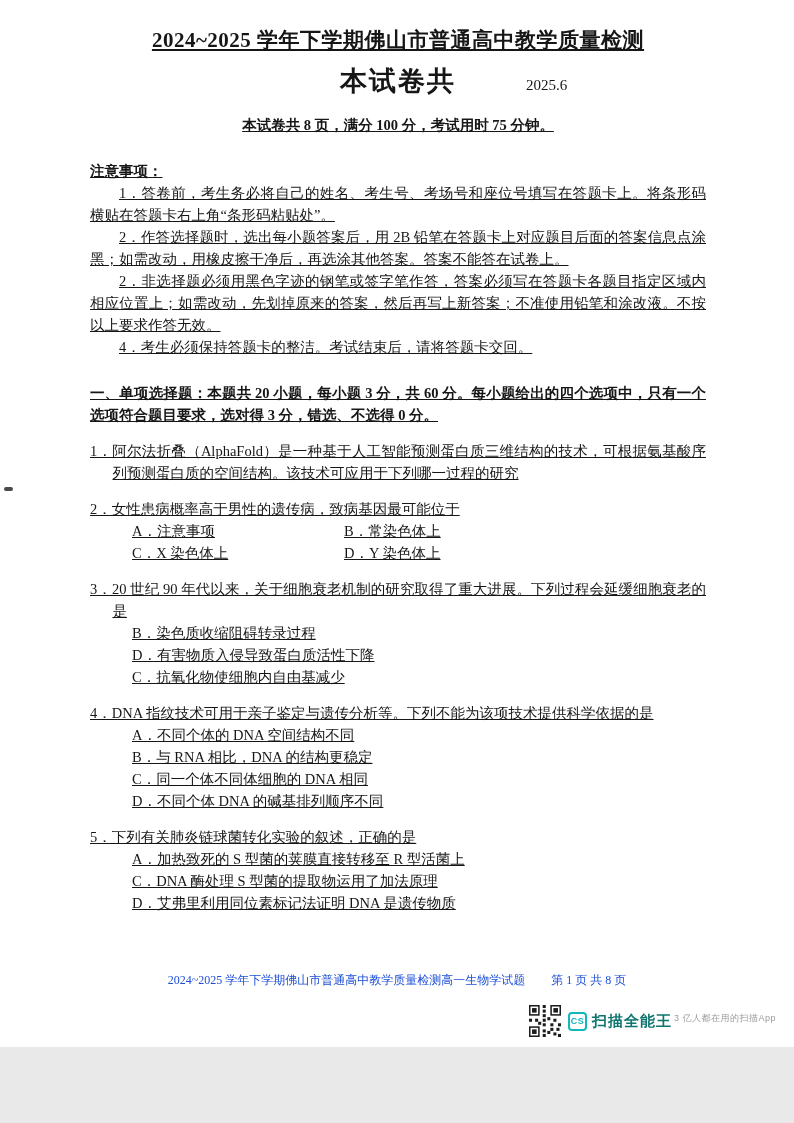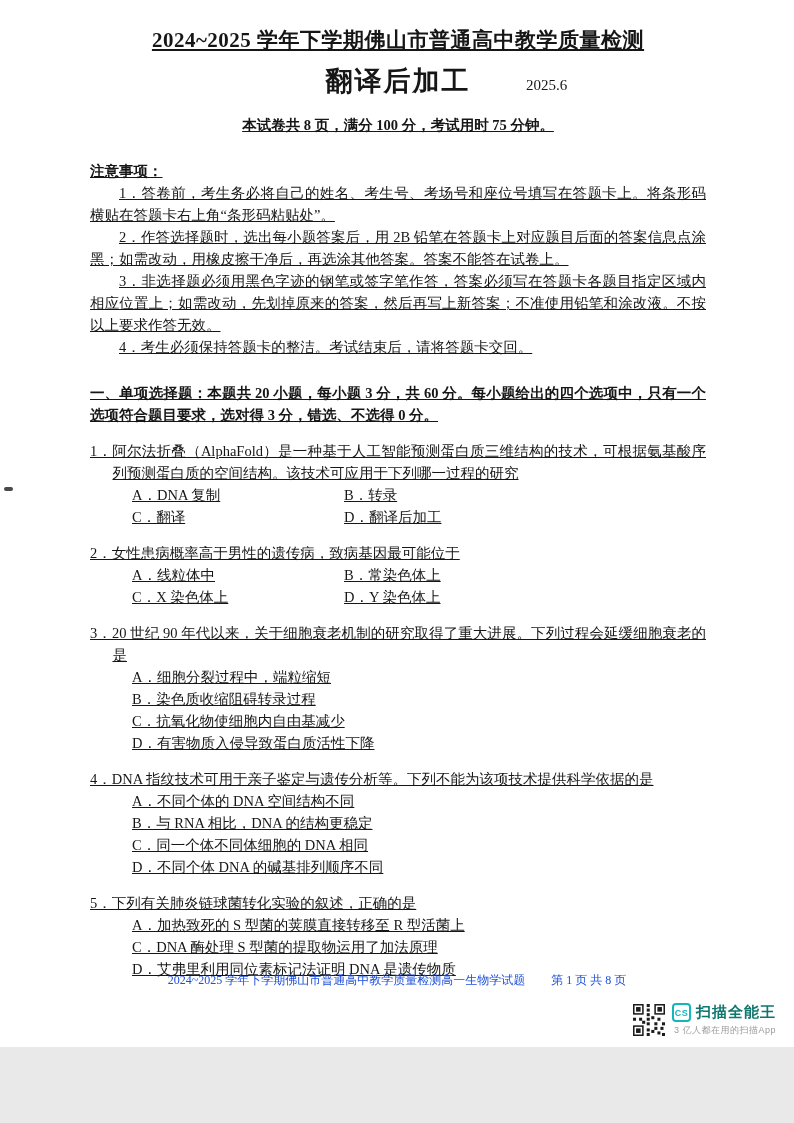--- a/index.html
+++ b/index.html
@@ -105,21 +105,21 @@
   .scanner-badge {
     position: absolute;
     right: 18px;
     bottom: 10px;
     display: flex;
     align-items: center;
     gap: 7px;
     font-family: "Liberation Sans", "DejaVu Sans", sans-serif;
   }
   .qr { width: 32px; height: 32px; display: block; }
-  .brand-col { display: flex; flex-direction: column; gap: 2px; }
+  .brand-col { display: flex; flex-direction: row; gap: 2px; }
   .brand-row { display: flex; align-items: center; gap: 5px; }
   .cs-logo {
     width: 19px;
     height: 19px;
     border: 2.5px solid #12b7bc;
     border-radius: 4px;
     color: #12b7bc;
     font-size: 9px;
     font-weight: bold;
     display: flex;
@@ -142,63 +142,56 @@
 </style>
 </head>
 <body>
 
 <div class="page">
   <div class="content">
 
     <h1 class="doc-title">2024~2025 学年下学期佛山市普通高中教学质量检测</h1>
 
     <div class="subject-row">
-      <h2 class="subject-title">翻译后加工</h2>
+      <h2 class="subject-title">本试卷共</h2>
       <span class="exam-date">2025.6</span>
     </div>
 
     <p class="exam-info">本试卷共 8 页，满分 100 分，考试用时 75 分钟。</p>
 
     <div class="notice">
       <p class="notice-heading">注意事项：</p>
       <p class="notice-item">1．答卷前，考生务必将自己的姓名、考生号、考场号和座位号填写在答题卡上。将条形码横贴在答题卡右上角“条形码粘贴处”。</p>
       <p class="notice-item">2．作答选择题时，选出每小题答案后，用 2B 铅笔在答题卡上对应题目后面的答案信息点涂黑；如需改动，用橡皮擦干净后，再选涂其他答案。答案不能答在试卷上。</p>
-      <p class="notice-item">3．非选择题必须用黑色字迹的钢笔或签字笔作答，答案必须写在答题卡各题目指定区域内相应位置上；如需改动，先划掉原来的答案，然后再写上新答案；不准使用铅笔和涂改液。不按以上要求作答无效。</p>
+      <p class="notice-item">2．非选择题必须用黑色字迹的钢笔或签字笔作答，答案必须写在答题卡各题目指定区域内相应位置上；如需改动，先划掉原来的答案，然后再写上新答案；不准使用铅笔和涂改液。不按以上要求作答无效。</p>
       <p class="notice-item">4．考生必须保持答题卡的整洁。考试结束后，请将答题卡交回。</p>
     </div>
 
     <p class="section-heading">一、单项选择题：本题共 20 小题，每小题 3 分，共 60 分。每小题给出的四个选项中，只有一个选项符合题目要求，选对得 3 分，错选、不选得 0 分。</p>
 
     <section class="question">
       <p class="stem">1．阿尔法折叠（AlphaFold）是一种基于人工智能预测蛋白质三维结构的技术，可根据氨基酸序列预测蛋白质的空间结构。该技术可应用于下列哪一过程的研究</p>
-      <div class="options two-col">
-        <span class="opt">A．DNA 复制</span>
-        <span class="opt">B．转录</span>
-        <span class="opt">C．翻译</span>
-        <span class="opt">D．翻译后加工</span>
-      </div>
     </section>
 
     <section class="question">
       <p class="stem">2．女性患病概率高于男性的遗传病，致病基因最可能位于</p>
       <div class="options two-col">
-        <span class="opt">A．线粒体中</span>
+        <span class="opt">A．注意事项</span>
         <span class="opt">B．常染色体上</span>
         <span class="opt">C．X 染色体上</span>
         <span class="opt">D．Y 染色体上</span>
       </div>
     </section>
 
     <section class="question">
       <p class="stem">3．20 世纪 90 年代以来，关于细胞衰老机制的研究取得了重大进展。下列过程会延缓细胞衰老的是</p>
       <div class="options">
-        <span class="opt">A．细胞分裂过程中，端粒缩短</span>
         <span class="opt">B．染色质收缩阻碍转录过程</span>
+        <span class="opt">D．有害物质入侵导致蛋白质活性下降</span>
         <span class="opt">C．抗氧化物使细胞内自由基减少</span>
-        <span class="opt">D．有害物质入侵导致蛋白质活性下降</span>
       </div>
     </section>
 
     <section class="question">
       <p class="stem">4．DNA 指纹技术可用于亲子鉴定与遗传分析等。下列不能为该项技术提供科学依据的是</p>
       <div class="options">
         <span class="opt">A．不同个体的 DNA 空间结构不同</span>
         <span class="opt">B．与 RNA 相比，DNA 的结构更稳定</span>
         <span class="opt">C．同一个体不同体细胞的 DNA 相同</span>
         <span class="opt">D．不同个体 DNA 的碱基排列顺序不同</span>

